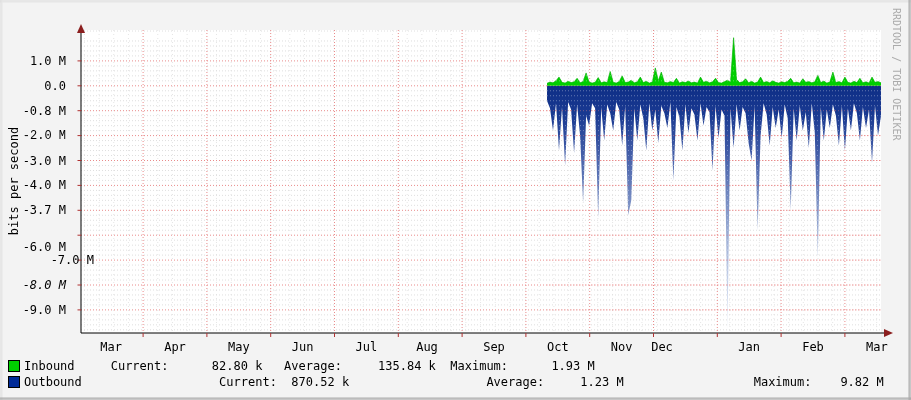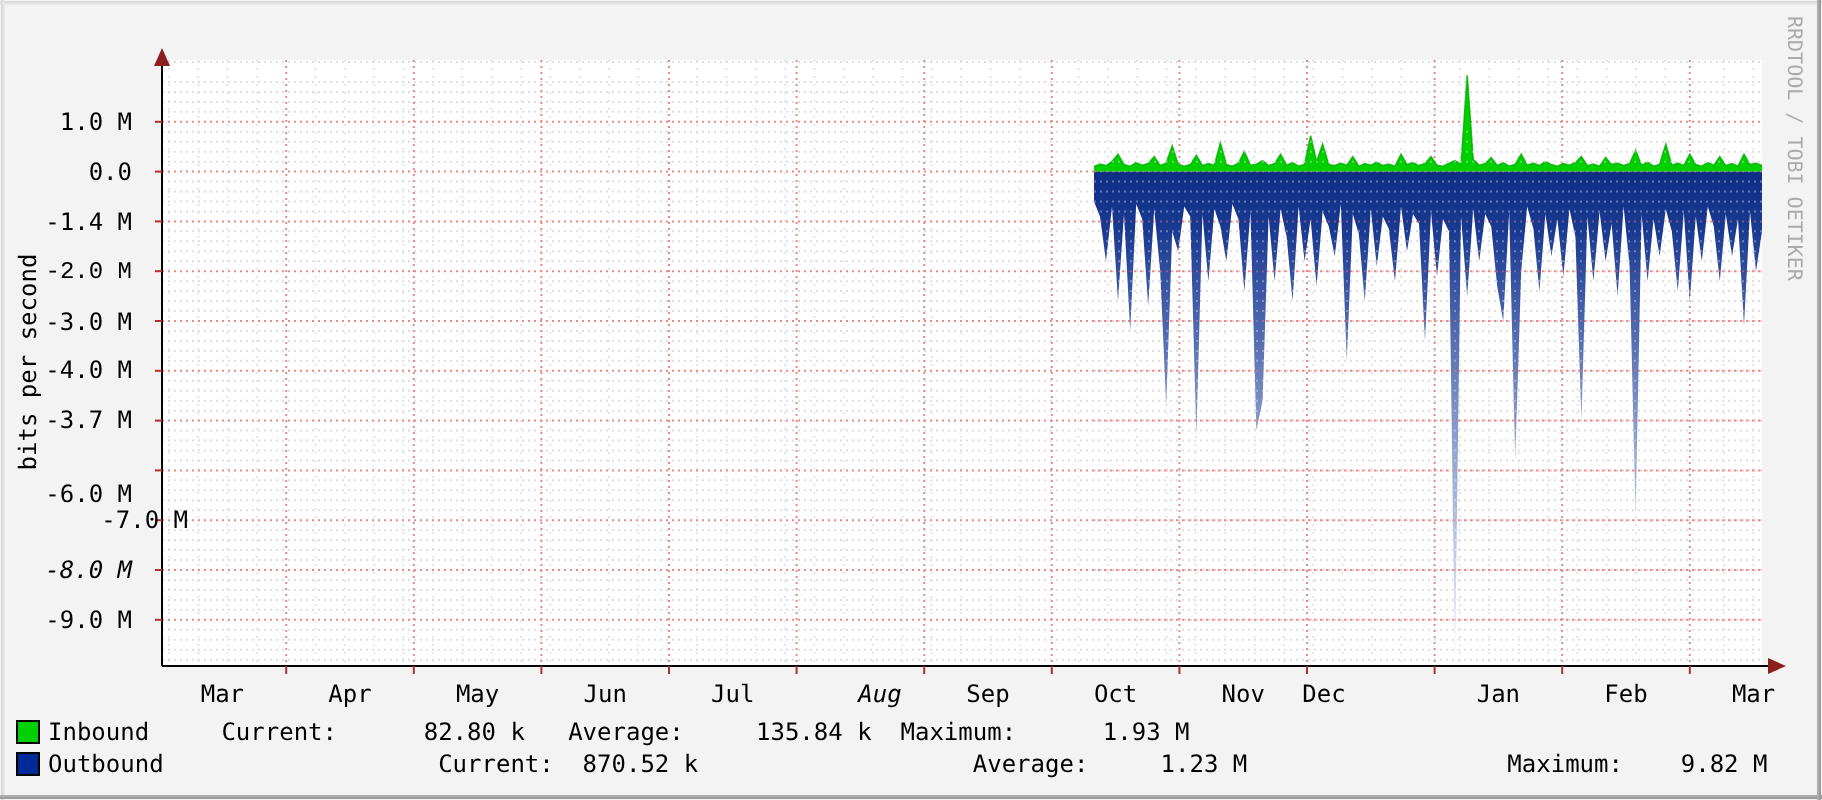--- a/index.html
+++ b/index.html
@@ -268,37 +268,37 @@
       <line x1="2" y1="0" x2="2" y2="400" stroke="#e6e6e6" stroke-width="1" stroke-opacity="1"></line>
       <line x1="0" y1="399" x2="911" y2="399" stroke="#9c9c9c" stroke-width="1" stroke-opacity="1"></line>
       <line x1="0" y1="398" x2="911" y2="398" stroke="#adadad" stroke-width="1" stroke-opacity="1"></line>
       <line x1="910" y1="0" x2="910" y2="400" stroke="#9c9c9c" stroke-width="1" stroke-opacity="1"></line>
       <line x1="909" y1="0" x2="909" y2="400" stroke="#adadad" stroke-width="1" stroke-opacity="1"></line>
     </svg>
   <div class="ylabel">bits per second</div>
   <div id="yticks">
       <div class="tick ytick" style="top: 53.9px;">1.0 M</div>
       <div class="tick ytick" style="top: 78.8px;">0.0</div>
-      <div class="tick ytick" style="top: 103.7px;">-1.4 M</div>
+      <div class="tick ytick" style="top: 103.7px;">-0.8 M</div>
       <div class="tick ytick" style="top: 128.6px; font-family: Liberation Mono, monospace;">-2.0 M</div>
       <div class="tick ytick" style="top: 153.5px;">-3.0 M</div>
       <div class="tick ytick" style="top: 178.4px;">-4.0 M</div>
       <div class="tick ytick" style="top: 203.3px;">-3.7 M</div>
       <div class="tick ytick" style="top: 240px;">-6.0 M</div>
       <div class="tick ytick" style="top: 253.1px; padding-left: 28px;">-7.0 M</div>
       <div class="tick ytick" style="top: 278px; font-style: italic;">-8.0 M</div>
       <div class="tick ytick" style="top: 302.9px;">-9.0 M</div>
     </div>
   <div id="xticks">
       <div class="tick xtick" style="left: 79.2px;">Mar</div>
       <div class="tick xtick" style="left: 143px;">Apr</div>
       <div class="tick xtick" style="left: 206.8px;">May</div>
       <div class="tick xtick" style="left: 270.6px;">Jun</div>
       <div class="tick xtick" style="left: 334.4px;">Jul</div>
-      <div class="tick xtick" style="left: 408px; font-style: italic;">Aug</div>
+      <div class="tick xtick" style="left: 395px;">Aug</div>
       <div class="tick xtick" style="left: 462px;">Sep</div>
       <div class="tick xtick" style="left: 525.8px;">Oct</div>
       <div class="tick xtick" style="left: 589.6px;">Nov</div>
       <div class="tick xtick" style="left: 630px;">Dec</div>
       <div class="tick xtick" style="left: 717.2px;">Jan</div>
       <div class="tick xtick" style="left: 781px;">Feb</div>
       <div class="tick xtick" style="left: 844.8px;">Mar</div>
     </div>
   <div class="watermark">RRDTOOL / TOBI OETIKER</div>
   <div class="legend">

